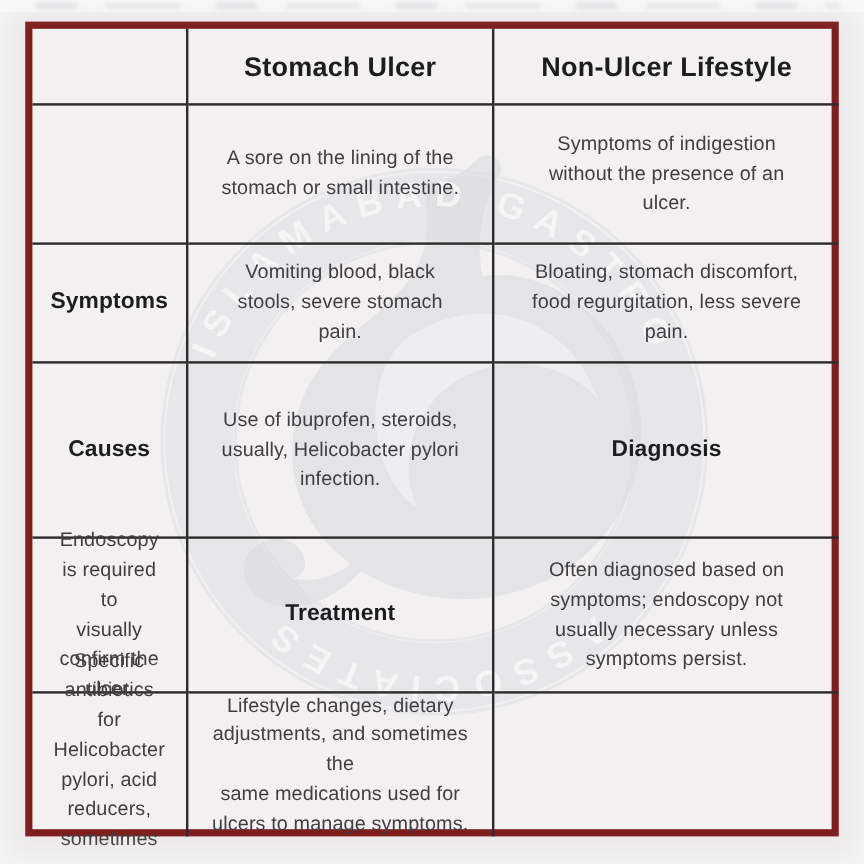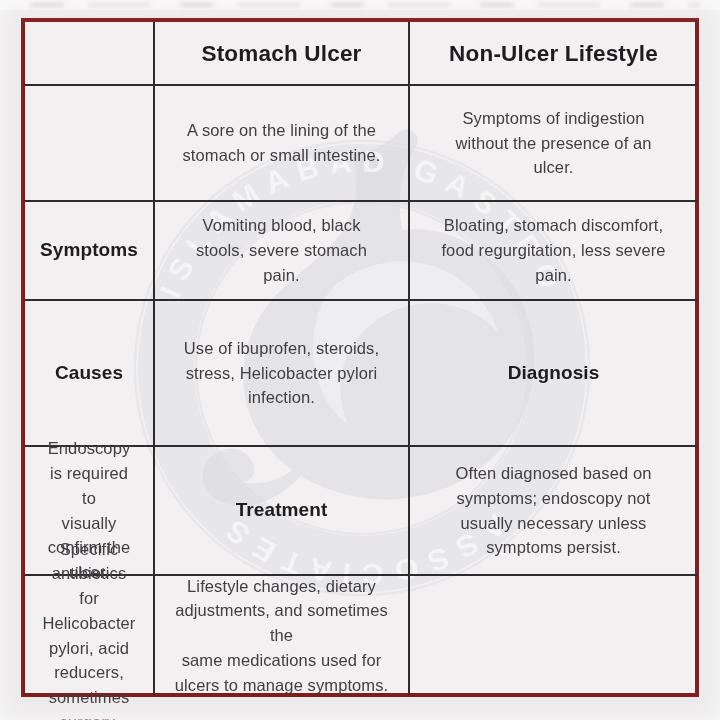--- a/index.html
+++ b/index.html
@@ -27,21 +27,21 @@
     filter:blur(2px);
   }
   
   .table-bg{
     position:absolute;left:21px;top:18px;width:678px;height:679px;
     background:#f2f0f1;z-index:1;
   }
   .watermark{position:absolute;left:0;top:0;z-index:2;pointer-events:none;}
   .table{
     position:absolute;left:21px;top:18px;width:678px;height:679px;z-index:3;
-    box-sizing:border-box;border:4px solid #7f1d1d;
+    box-sizing:border-box;border:6px solid #7f1d1d;
     display:grid;
     grid-template-columns:130px 255px 287px;
     grid-template-rows:64px 116px 99px 146px 129px 119px;
   }
   .cell{
     box-sizing:border-box;
     border-right:2px solid #2d2b2c;border-bottom:2px solid #2d2b2c;
     display:flex;align-items:center;justify-content:center;
     text-align:center;white-space:pre-line;
     color:#403e41;font-size:16.5px;line-height:1.5;letter-spacing:.1px;
@@ -123,21 +123,21 @@
   <div class="cell rowlabel">Symptoms</div>
   <div class="cell c2">Vomiting blood, black
 stools, severe stomach
 pain.</div>
   <div class="cell c3">Bloating, stomach discomfort,
 food regurgitation, less severe
 pain.</div>
 
   <div class="cell rowlabel">Causes</div>
   <div class="cell c2">Use of ibuprofen, steroids,
-stress, Helicobacter pylori
+usually, Helicobacter pylori
 infection.</div>
 
   <div class="cell rowlabel">Diagnosis</div>
   <div class="cell c2">Endoscopy is required to
 visually confirm the ulcer.</div>
   <div class="cell rowlabel">Treatment</div>
 
   <div class="cell c3">Often diagnosed based on
 symptoms; endoscopy not
 usually necessary unless

